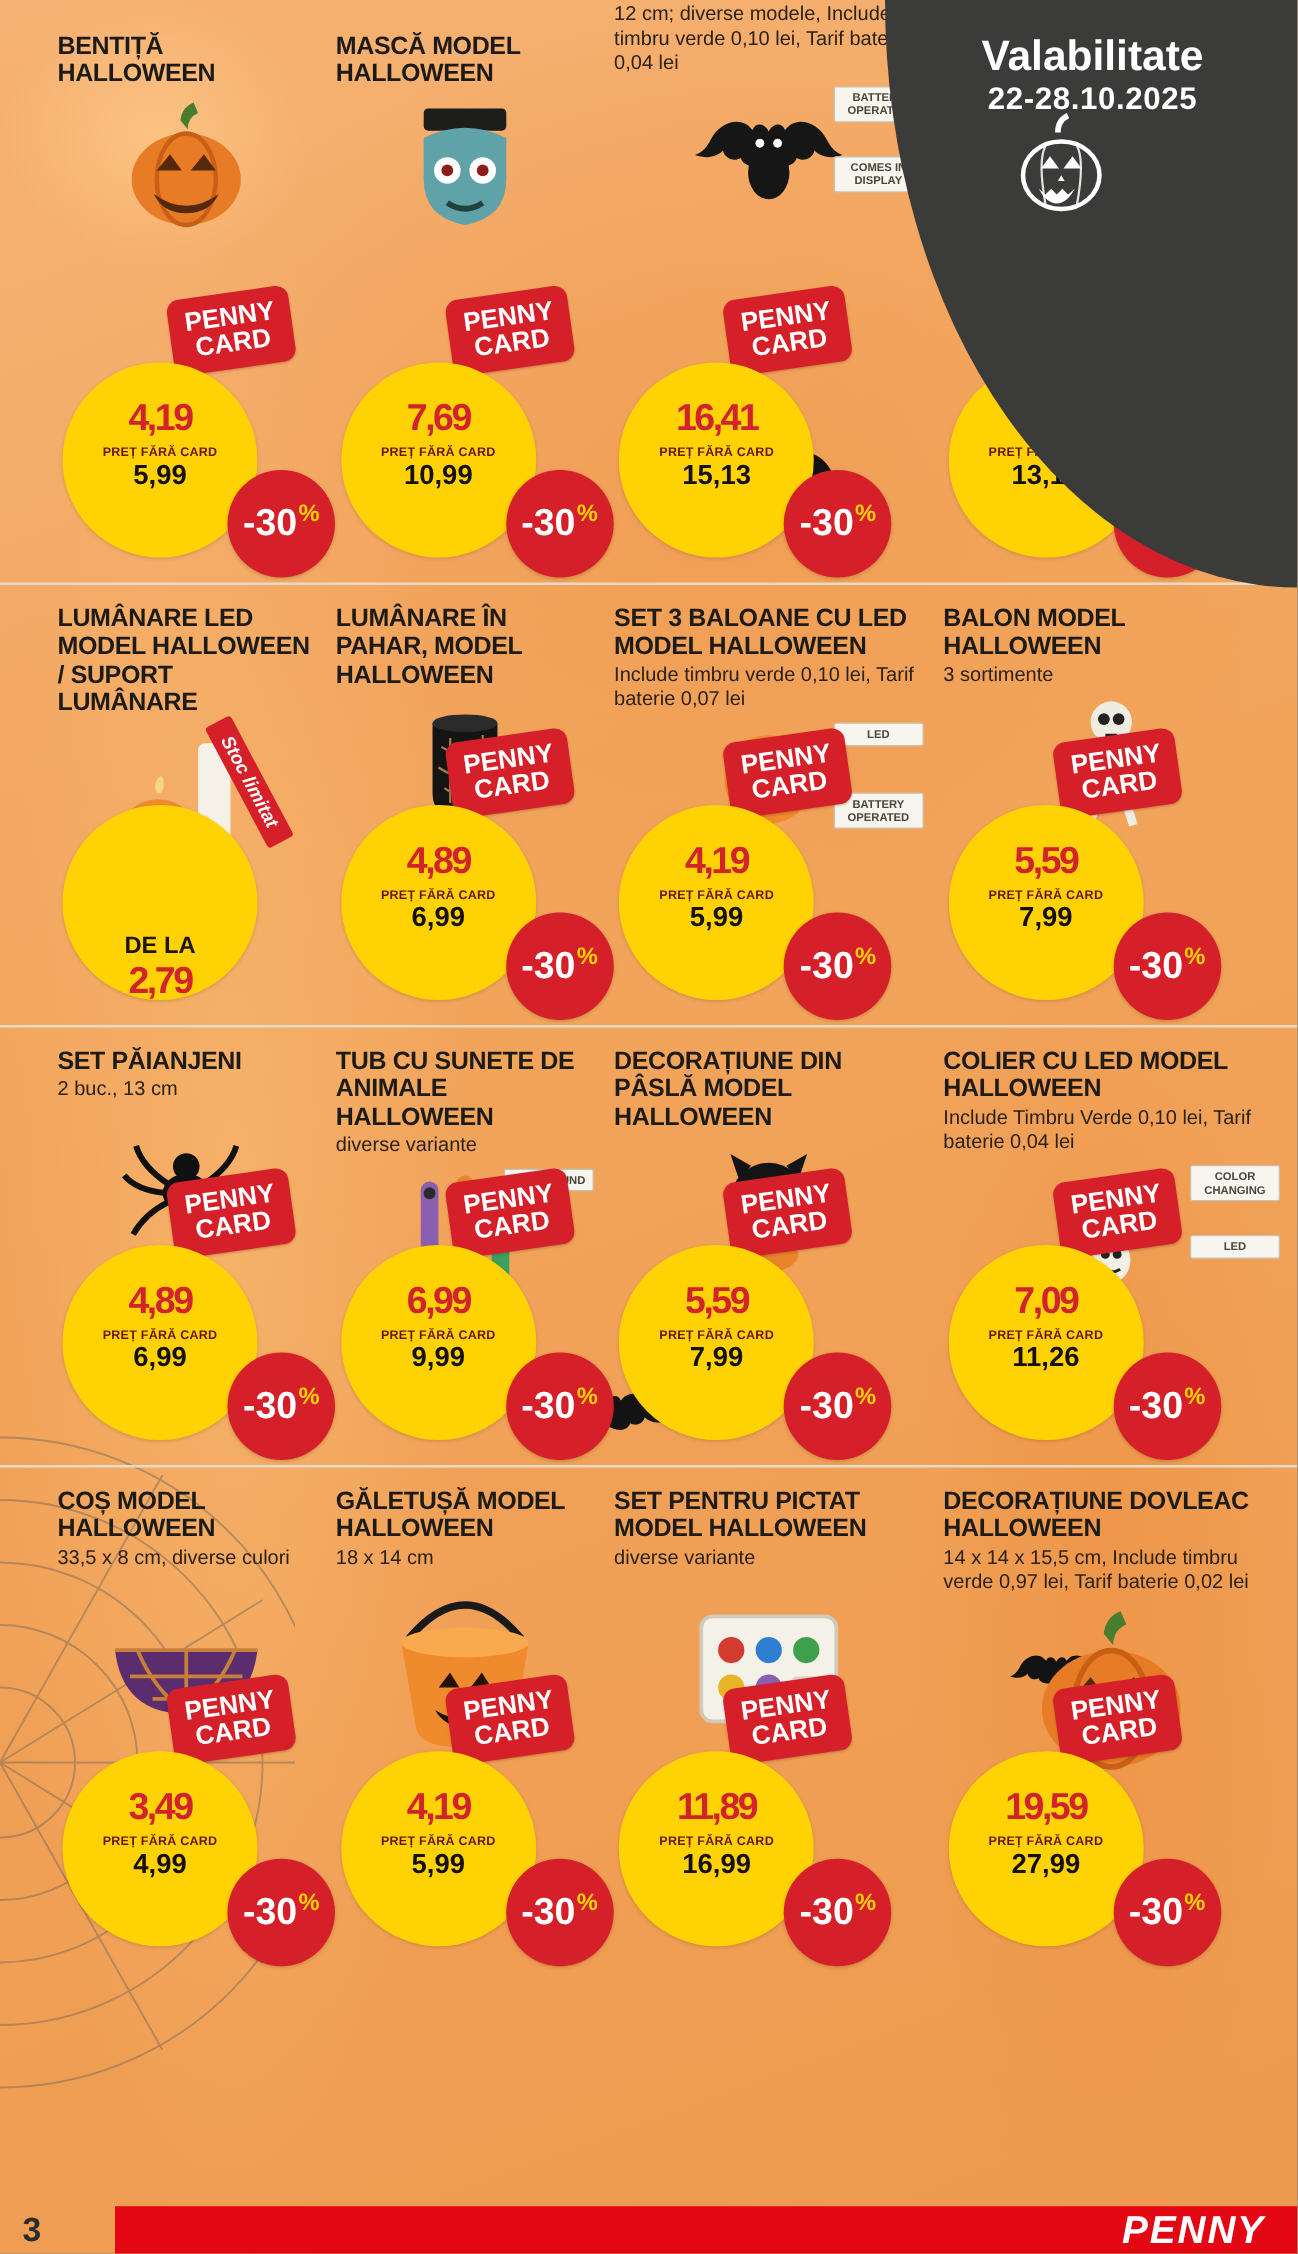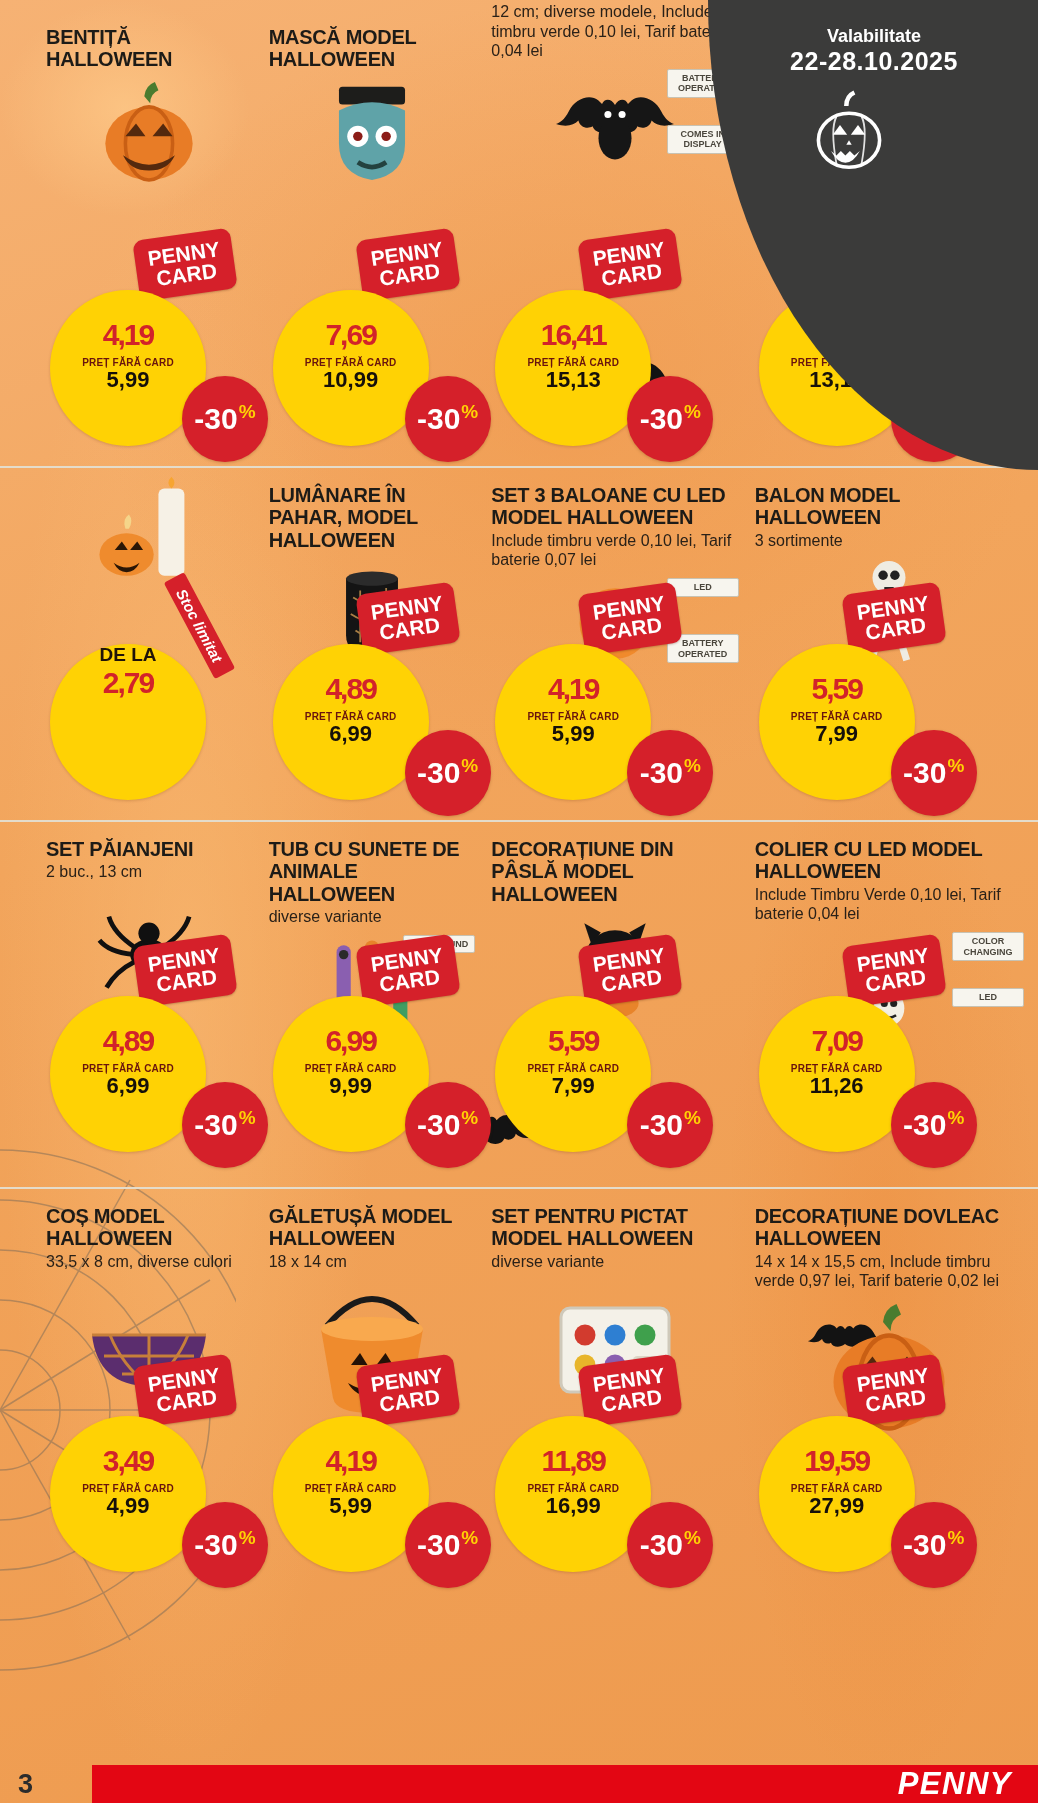--- a/index.html
+++ b/index.html
@@ -9,30 +9,30 @@
       radial-gradient(closest-side at 12% 6%, rgba(255,205,140,.65), rgba(255,205,140,0)),
       radial-gradient(closest-side at 55% 22%, rgba(238,148,70,.5), rgba(238,148,70,0)),
       radial-gradient(closest-side at 18% 55%, rgba(250,190,120,.5), rgba(250,190,120,0)),
       radial-gradient(closest-side at 85% 70%, rgba(236,140,60,.45), rgba(236,140,60,0)),
       linear-gradient(160deg,#f6b274 0%,#f2a55c 40%,#ee9a4e 100%);
   }
   
   .blob{position:absolute;top:0;right:0;width:330px;height:470px;background:#3b3b3a;
         border-radius:0 0 0 100%;z-index:4;}
   .vtext{position:absolute;top:26px;right:14px;width:300px;text-align:center;color:#fff;}
-  .vlabel{font-size:18px;font-weight:bold;line-height:1.15;}
+  .vlabel{font-size:34px;font-weight:bold;line-height:1.15;}
   .vdates{font-size:25px;font-weight:bold;letter-spacing:.5px;}
   .hpumpkin{position:absolute;top:88px;right:142px;width:94px;height:90px;}
   
   #grid{position:absolute;top:0;left:0;right:0;z-index:2;}
   .row{display:grid;grid-template-columns:22.4% 22.4% 26.5% 28.7%;padding:0 6px 0 38px;position:relative;}
   .row1{height:466px;}
   .row2{height:352px;border-top:2px solid #e4dccb;}
   .row3{height:350px;border-top:2px solid #e4dccb;}
-  .row4{height:595px;border-top:2px solid #e4dccb;margin-top:15px;}
+  .row4{height:595px;border-top:2px solid #e4dccb;}
   .card{position:relative;padding:0 8px 0 8px;}
   .title{margin:16px 0 2px 0;font-size:20px;line-height:1.12;font-weight:bold;
          color:#1d1b17;letter-spacing:-.3px;text-transform:uppercase;}
   .row1 .title{margin-top:26px;}
   .row1 .card:nth-child(4) .title{margin-top:146px;}
   .desc{margin:2px 0 0 0;font-size:16px;line-height:1.22;color:#2a2118;}
   .photo{position:relative;height:150px;margin-top:4px;display:flex;justify-content:center;}
   .row1 .photo{height:165px;}
   .row4 .photo{height:200px;}
   .glyph{width:118px;height:118px;}
@@ -48,21 +48,21 @@
   .pcard{position:absolute;left:96px;top:0;transform:rotate(-8deg);background:#d5202a;color:#fff;
          font-weight:bold;font-size:21px;line-height:1.02;padding:9px 13px;border-radius:10px;text-align:center;
          box-shadow:0 1px 2px rgba(60,20,0,.25);}
   .pcard span{display:block;}
   .ribbon{position:absolute;right:24px;top:26px;transform:rotate(62deg);background:#d5202a;color:#fff;
           font-style:italic;font-weight:bold;font-size:15px;padding:3px 14px;border-radius:3px;white-space:nowrap;}
   .circle{position:absolute;left:10px;top:56px;width:156px;height:156px;background:#ffd204;border-radius:50%;
           text-align:center;box-shadow:0 1px 3px rgba(90,40,0,.2);}
   .prefix{margin-top:0;font-size:19px;font-weight:bold;color:#201409;}
   .price{font-size:30px;font-weight:bold;color:#d2232a;line-height:1;margin-top:30px;letter-spacing:-2px;}
-  .noold{display:flex;flex-direction:column;justify-content:flex-start;}
+  .noold{display:flex;flex-direction:column;justify-content:flex-end;}
   .noold .price{margin-top:2px;}
   .pfc{font-size:10px;font-weight:bold;color:#69140e;margin-top:7px;letter-spacing:.2px;}
   .old{font-size:22px;font-weight:bold;color:#16100a;line-height:1.1;}
   .disc{position:absolute;right:10px;bottom:-4px;width:86px;height:86px;border-radius:50%;background:#d5202a;
         color:#fff;display:flex;align-items:center;justify-content:center;font-weight:bold;font-size:30px;
         box-shadow:0 1px 3px rgba(90,40,0,.25);}
   .disc .pct{color:#ffd204;font-size:19px;position:relative;top:-7px;margin-left:1px;}
   
   .bat-deco{position:absolute;z-index:1;}
   .bat1{left:556px;top:348px;width:122px;}
@@ -350,20 +350,21 @@
             </div>
             <div class="disc">
               <span>-30</span>
               <span class="pct">%</span>
             </div>
           </div>
         </div>
       </div>
       <div class="row row2">
         <div class="card">
+          <h3 class="title">LUMÂNARE LED MODEL HALLOWEEN / SUPORT LUMÂNARE</h3>
           <div class="photo">
             <svg class="glyph" viewBox="0 0 100 100">
               <use href="#g-candle"></use>
             </svg>
           </div>
           <div class="cluster">
             <div class="ribbon">Stoc limitat</div>
             <div class="circle noold">
               <div class="prefix">DE LA</div>
               <div class="price">2,79</div>

